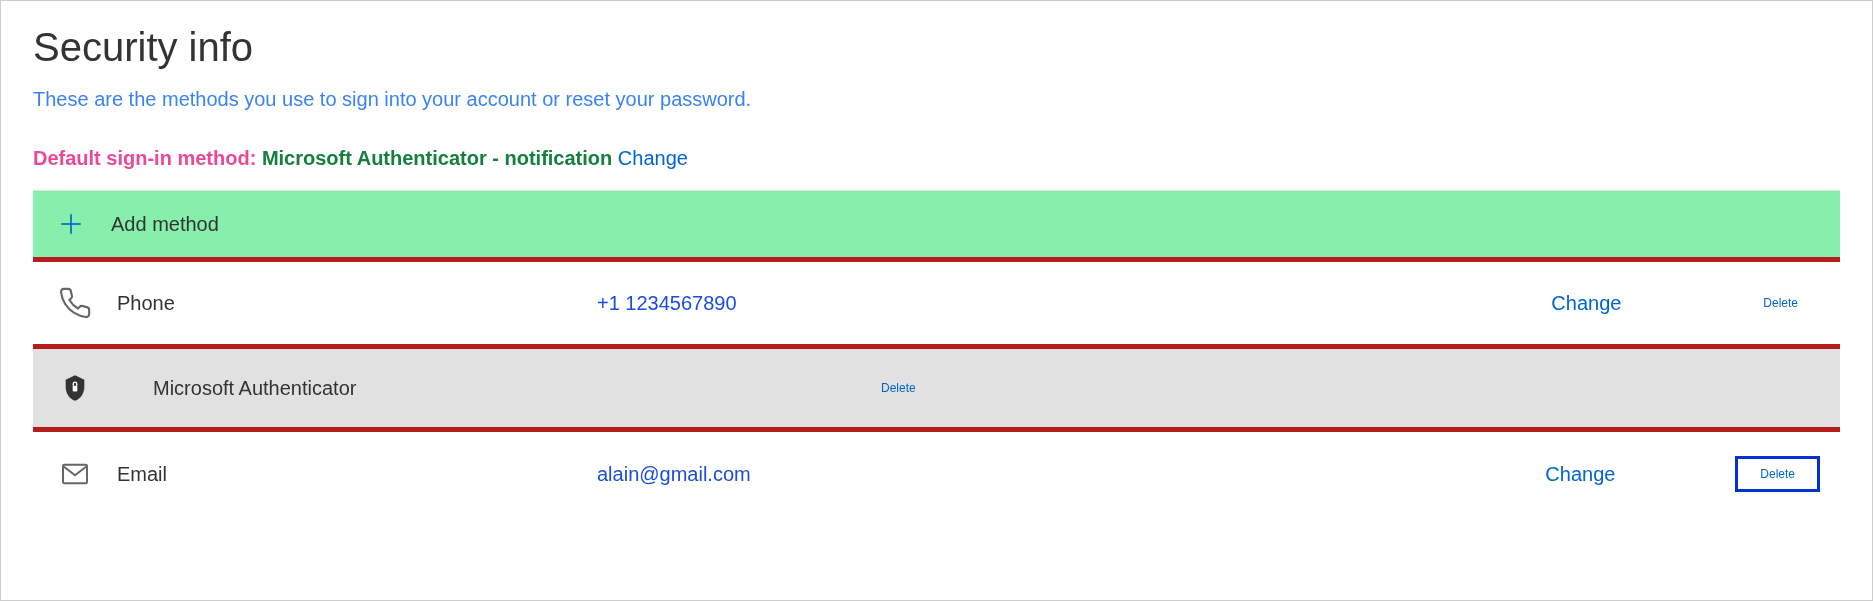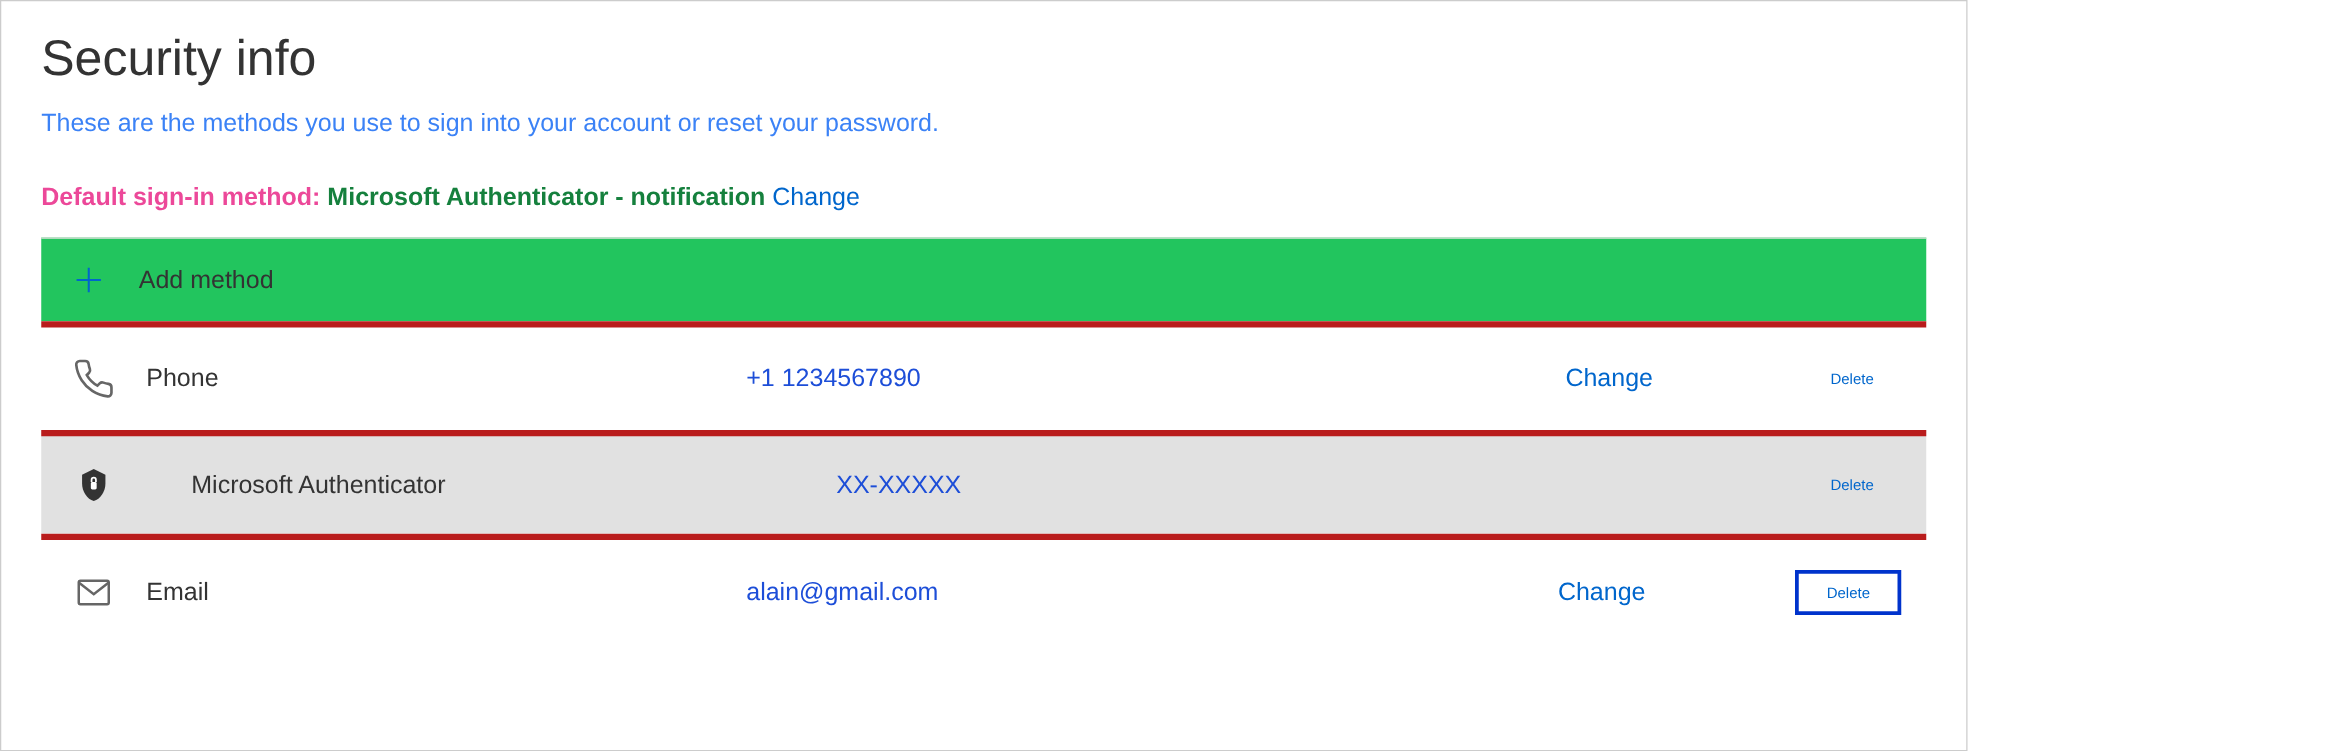--- a/index.html
+++ b/index.html
@@ -7,21 +7,21 @@
       margin: 0;
       padding: 0;
     }
     body {
       font-family: 'Segoe UI', -apple-system, BlinkMacSystemFont, sans-serif;
       background: #ffffff;
       padding: 0;
     }
     .container {
       border: 1px solid #ccc;
-      width: 1574px;
+      width: 1873px;
       height: 601px;
       overflow: hidden;
     }
     .header-section {
       padding: 24px 32px 0 32px;
     }
     .page-title {
       font-size: 40px;
       font-weight: 400;
       color: #333;
@@ -50,21 +50,21 @@
       cursor: pointer;
       font-weight: 400;
     }
     .methods-container {
       margin: 0 32px;
     }
     .add-method-row {
       display: flex;
       align-items: center;
       padding: 20px 16px;
-      background: #22c55e;
+      background: #86efac;
       border-top: 1px solid #e1dfdd;
       cursor: pointer;
     }
     .add-method-row .icon-wrapper {
       margin-right: 18px;
       display: flex;
       align-items: center;
       justify-content: center;
     }
     .add-method-label {
@@ -169,21 +169,20 @@
 
     <div class="method-row highlighted">
       <span class="icon-wrapper">
         <svg width="28" height="28" viewBox="0 0 24 24" fill="#333">
           <path d="M12 1 L4 5 L4 11 C4 16.55 7.44 21.74 12 23 C16.56 21.74 20 16.55 20 11 L20 5 Z" fill="#333"></path>
           <rect x="10" y="10" width="4" height="5" rx="1" fill="#fff"></rect>
           <path d="M10.5 10 L10.5 8.5 A1.5 1.5 0 0 1 13.5 8.5 L13.5 10" fill="none" stroke="#fff" stroke-width="1.2"></path>
         </svg>
       </span>
       <span class="method-name">Microsoft Authenticator</span>
-      <span class="method-value">XX-XXXXX</span>
       <div class="action-links">
         <span class="change-link empty"></span>
         <span class="delete-link">Delete</span>
       </div>
     </div>
 
     <div class="method-row">
       <span class="icon-wrapper">
         <svg width="32" height="32" viewBox="0 0 24 24" fill="none" stroke="#666" stroke-width="1.5">
           <rect x="3" y="5" width="18" height="14" rx="1"></rect>

